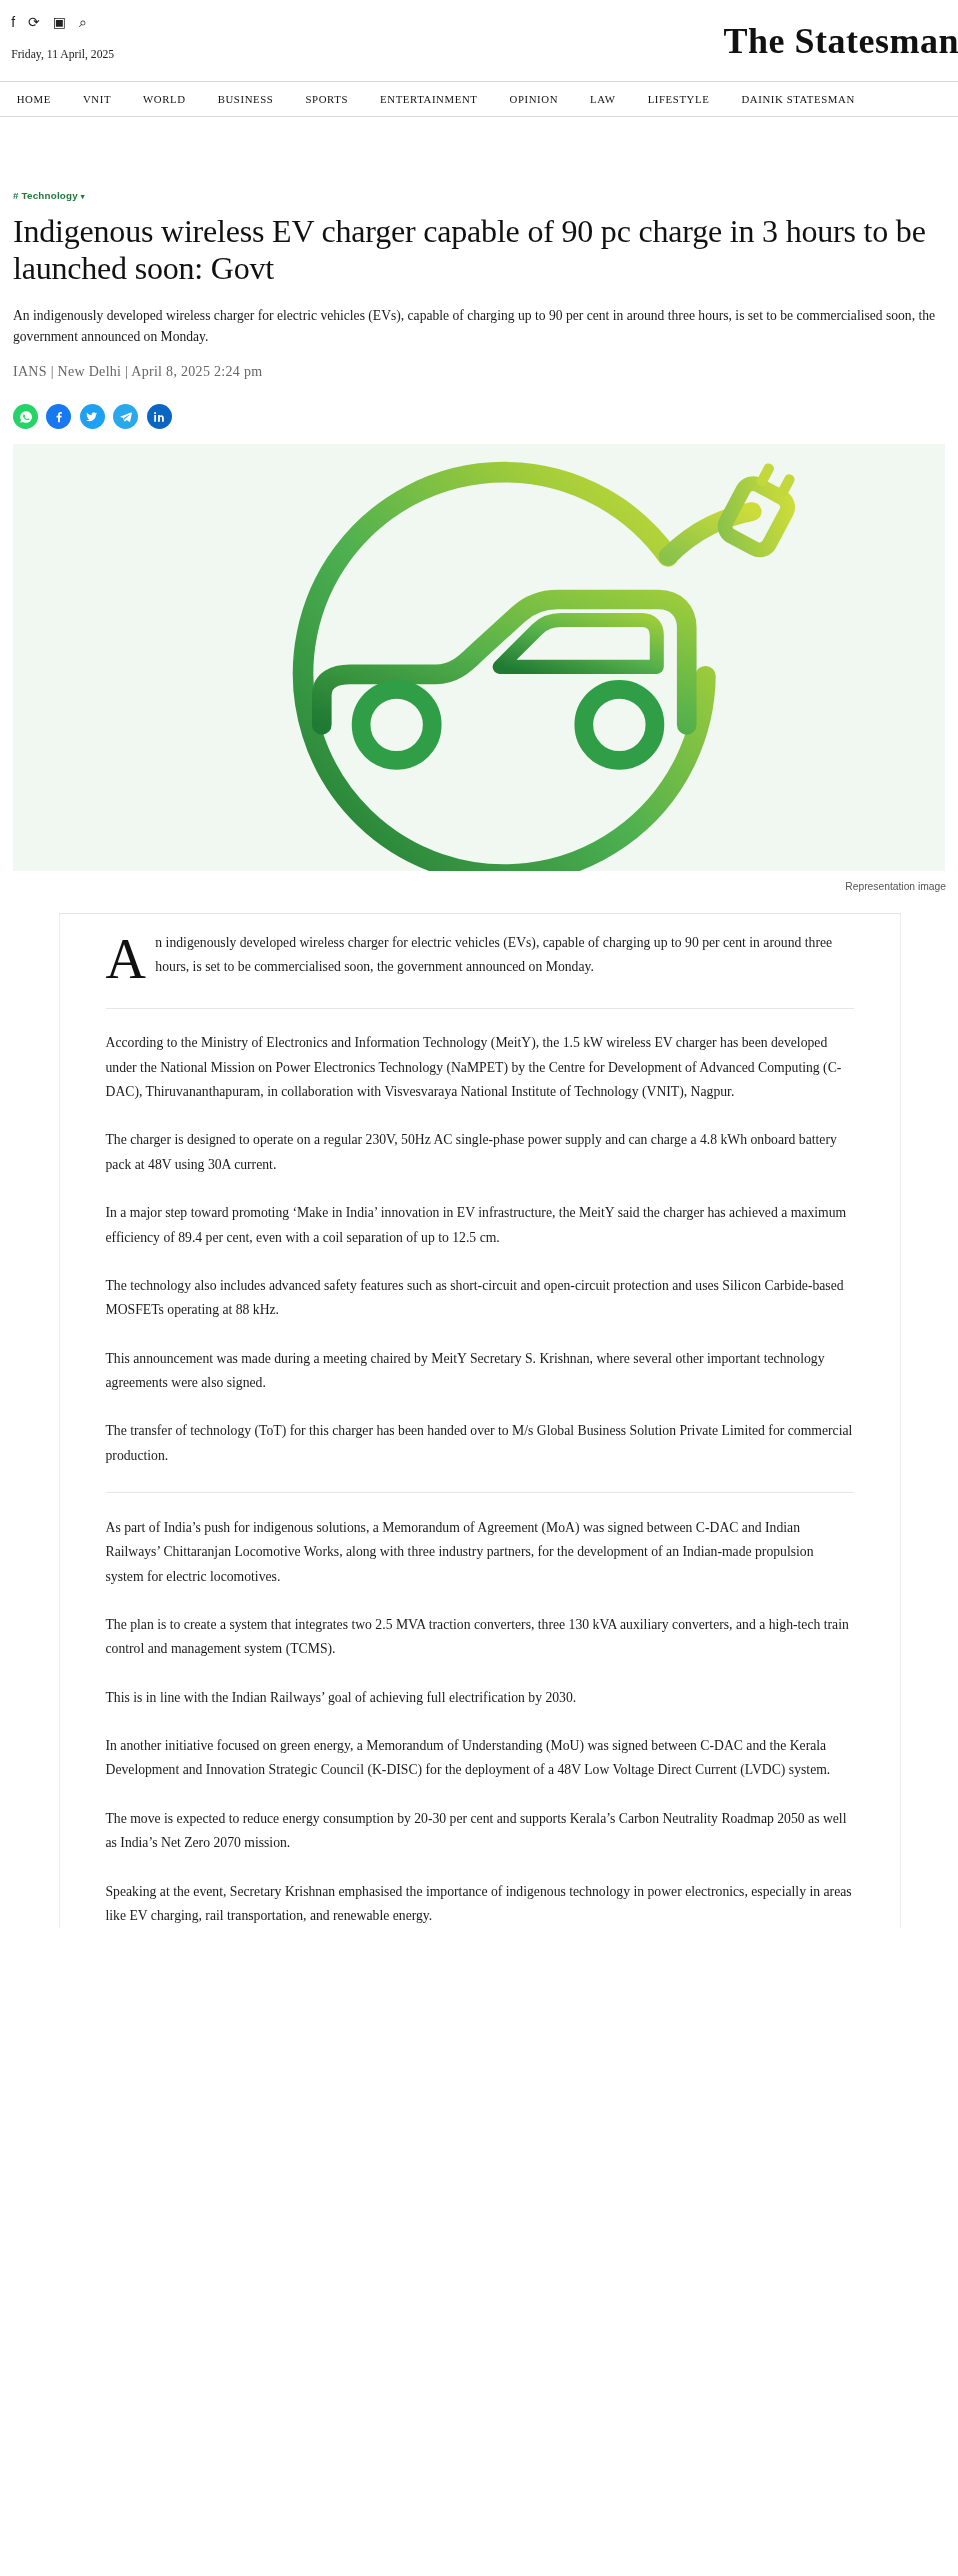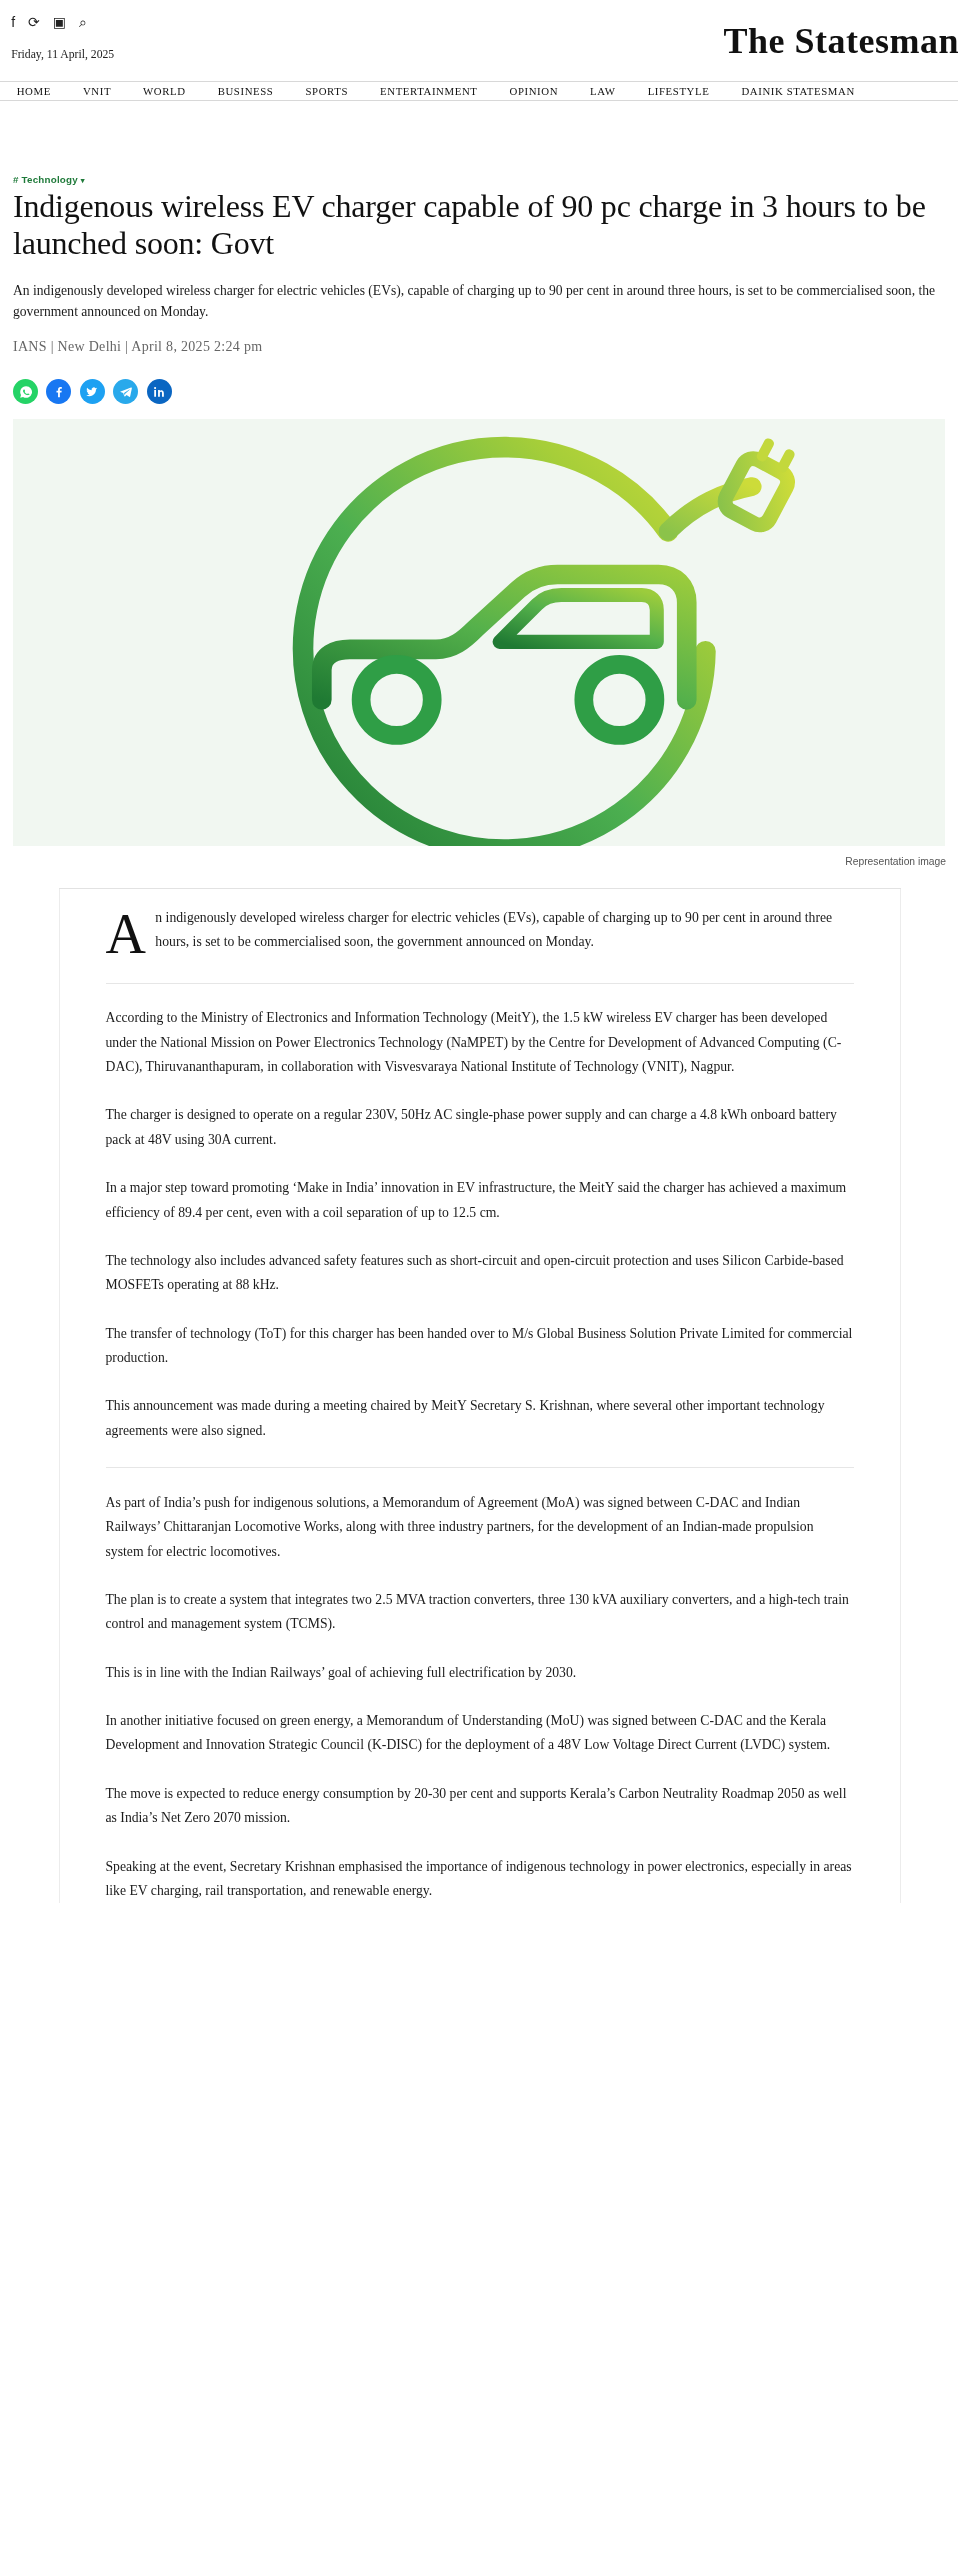--- a/index.html
+++ b/index.html
@@ -52,21 +52,21 @@
     position: absolute;
     left: 11.2px; top: 48px;
     font-family: "Liberation Serif", serif;
     font-size: 11.7px;
     color: #222;
   }
   
   .nav {
     border-top: 0.9px solid #d8d8d8;
     border-bottom: 0.9px solid #d8d8d8;
-    height: 20px;
+    height: 36px;
     display: flex;
     align-items: center;
     padding: 0 13px;
     gap: 0px;
   }
   .nav a {
     font-family: "Liberation Serif", serif;
     font-size: 10.8px;
     letter-spacing: 0.6px;
     color: #111;
@@ -86,21 +86,21 @@
     color: #1f7a3a;
     font-weight: bold;
     letter-spacing: 0.2px;
   }
   .kicker .caret { color: #1f7a3a; font-size: 7.5px; }
   h1.headline {
     font-family: "Liberation Serif", serif;
     font-weight: normal;
     font-size: 32px;
     line-height: 1.16;
-    margin: 3px 0 0 0;
+    margin: 12px 0 0 0;
     color: #111;
     letter-spacing: -0.2px;
   }
   .standfirst {
     font-family: "Liberation Serif", serif;
     font-size: 13.6px;
     line-height: 1.5;
     margin-top: 19px;
     color: #1a1a1a;
   }
@@ -324,22 +324,22 @@
     <div class="caption">Representation image</div>
 
     <div class="body-wrap">
       <div class="body-inner">
         <p class="first">An indigenously developed wireless charger for electric vehicles (EVs), capable of charging up to 90 per cent in around three hours, is set to be commercialised soon, the government announced on Monday.</p>
         <hr class="sep">
         <p>According to the Ministry of Electronics and Information Technology (MeitY), the 1.5 kW wireless EV charger has been developed under the National Mission on Power Electronics Technology (NaMPET) by the Centre for Development of Advanced Computing (C-DAC), Thiruvananthapuram, in collaboration with Visvesvaraya National Institute of Technology (VNIT), Nagpur.</p>
         <p>The charger is designed to operate on a regular 230V, 50Hz AC single-phase power supply and can charge a 4.8 kWh onboard battery pack at 48V using 30A current.</p>
         <p>In a major step toward promoting ‘Make in India’ innovation in EV infrastructure, the MeitY said the charger has achieved a maximum efficiency of 89.4 per cent, even with a coil separation of up to 12.5 cm.</p>
         <p>The technology also includes advanced safety features such as short-circuit and open-circuit protection and uses Silicon Carbide-based MOSFETs operating at 88 kHz.</p>
+        <p>This announcement was made during a meeting chaired by MeitY Secretary S. Krishnan, where several other important technology agreements were also signed.</p>
         <p>The transfer of technology (ToT) for this charger has been handed over to M/s Global Business Solution Private Limited for commercial production.</p>
-        <p>This announcement was made during a meeting chaired by MeitY Secretary S. Krishnan, where several other important technology agreements were also signed.</p>
         <hr class="sep">
         <p>As part of India’s push for indigenous solutions, a Memorandum of Agreement (MoA) was signed between C-DAC and Indian Railways’ Chittaranjan Locomotive Works, along with three industry partners, for the development of an Indian-made propulsion system for electric locomotives.</p>
         <p>The plan is to create a system that integrates two 2.5 MVA traction converters, three 130 kVA auxiliary converters, and a high-tech train control and management system (TCMS).</p>
         <p>This is in line with the Indian Railways’ goal of achieving full electrification by 2030.</p>
         <p>In another initiative focused on green energy, a Memorandum of Understanding (MoU) was signed between C-DAC and the Kerala Development and Innovation Strategic Council (K-DISC) for the deployment of a 48V Low Voltage Direct Current (LVDC) system.</p>
         <p>The move is expected to reduce energy consumption by 20-30 per cent and supports Kerala’s Carbon Neutrality Roadmap 2050 as well as India’s Net Zero 2070 mission.</p>
         <p>Speaking at the event, Secretary Krishnan emphasised the importance of indigenous technology in power electronics, especially in areas like EV charging, rail transportation, and renewable energy.</p>
       </div>
     </div>
 

